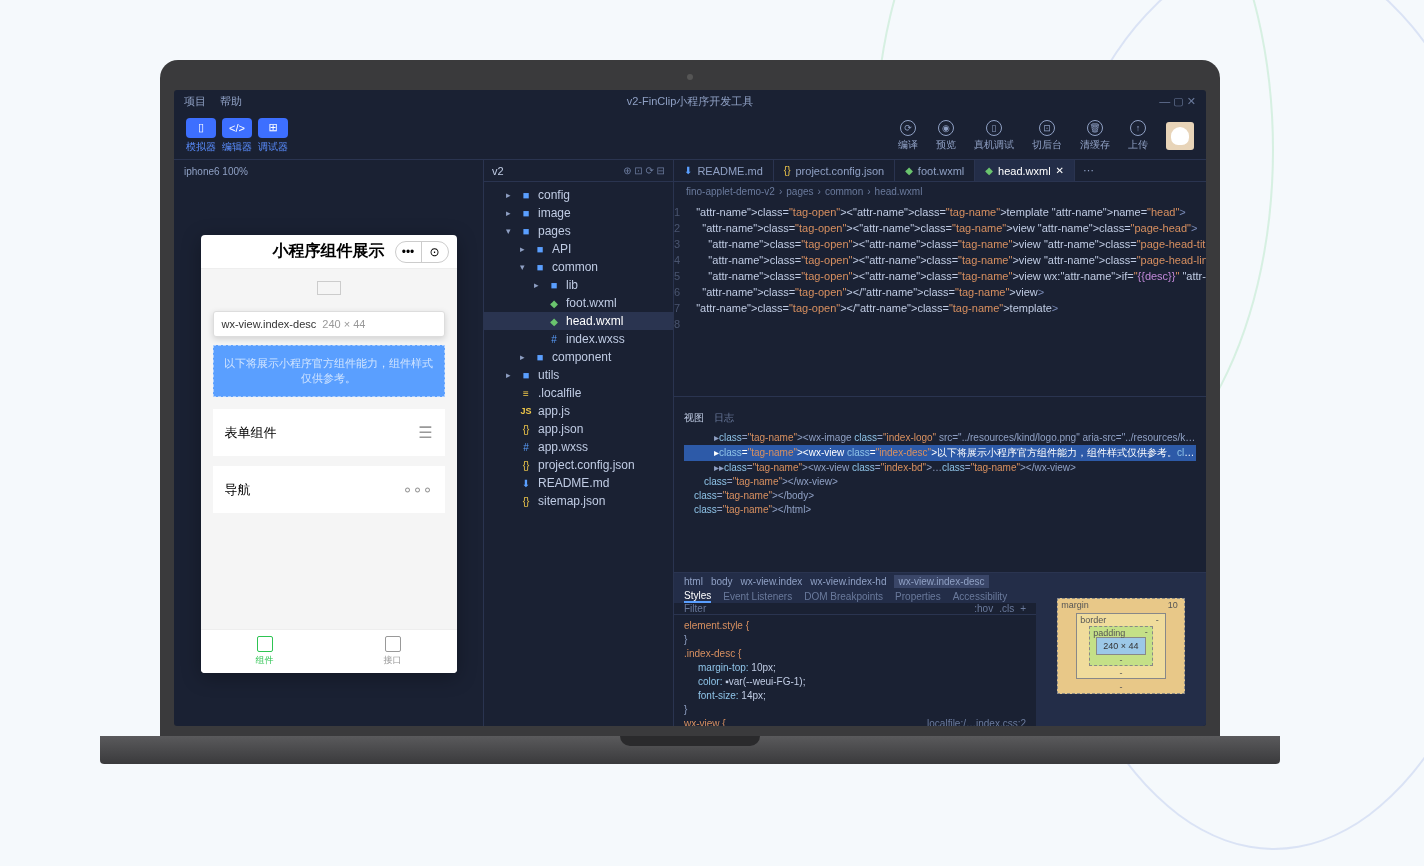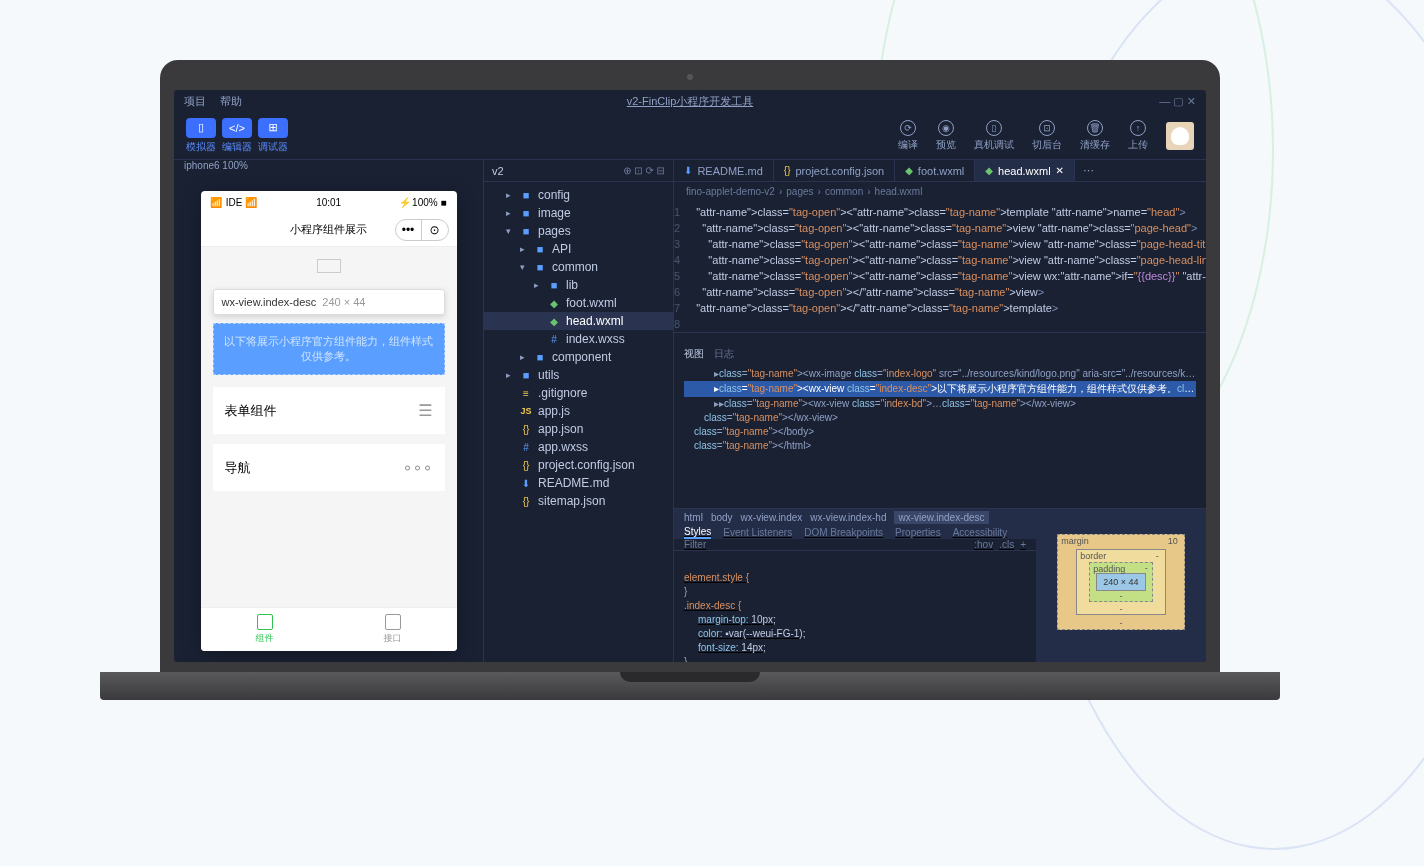--- a/index.html
+++ b/index.html
@@ -6,27 +6,27 @@
 body { background: #f5f9fc; width: 1424px; height: 866px; position: relative; overflow: hidden; }
 
 
 .bg-curve-1 { position: absolute; right: -100px; top: -50px; width: 500px; height: 900px; border: 2px solid #c8d4f0; border-radius: 50%; opacity: 0.6; }
 .bg-curve-2 { position: absolute; right: 150px; top: -200px; width: 400px; height: 700px; border: 2px solid #b8e8c8; border-radius: 50%; opacity: 0.5; }
 
 
 .laptop { position: absolute; left: 160px; top: 60px; width: 1060px; }
 .screen-bezel { background: #3a3a3c; border-radius: 18px 18px 0 0; padding: 30px 14px 10px 14px; position: relative; }
 .camera { position: absolute; top: 14px; left: 50%; width: 6px; height: 6px; background: #555; border-radius: 50%; transform: translateX(-50%); }
-.screen { background: #1a2133; width: 1032px; height: 572px; border-radius: 3px; display: flex; flex-direction: column; overflow: hidden; }
+.screen { background: #1a2133; width: 1032px; height: 636px; border-radius: 3px; display: flex; flex-direction: column; overflow: hidden; }
 .laptop-base { height: 28px; background: linear-gradient(#5a5a5c, #3a3a3c); border-radius: 0 0 4px 4px; margin: 0 -60px; position: relative; }
 .laptop-notch { position: absolute; top: 0; left: 50%; transform: translateX(-50%); width: 140px; height: 10px; background: #2a2a2c; border-radius: 0 0 10px 10px; }
 
 
 .menubar { height: 22px; display: flex; align-items: center; padding: 0 10px; font-size: 11px; color: #8fa0c4; gap: 14px; }
-.menubar .title-center { position: absolute; left: 50%; transform: translateX(-50%); color: #8fa0c4; text-decoration: underline; }
+.menubar .title-center { position: absolute; left: 50%; transform: translateX(-50%); color: #8fa0c4; }
 .win-controls { margin-left: auto; display: flex; gap: 10px; color: #6a7a9c; }
 
 
 .toolbar { height: 48px; display: flex; align-items: center; padding: 0 12px; border-bottom: 1px solid #2a3450; }
 .mode-btns { display: flex; gap: 6px; }
 .mode-btn { display: flex; flex-direction: column; align-items: center; gap: 2px; }
 .mode-pill { width: 30px; height: 20px; background: #3d6fff; border-radius: 4px; display: flex; align-items: center; justify-content: center; color: #fff; font-size: 11px; }
 .mode-label { font-size: 10px; color: #5a8dff; }
 .toolbar-right { margin-left: auto; display: flex; gap: 18px; align-items: center; }
 .tool-btn { display: flex; flex-direction: column; align-items: center; gap: 2px; color: #8fa0c4; font-size: 10px; cursor: pointer; }
@@ -37,21 +37,21 @@
 
 .main { flex: 1; display: flex; overflow: hidden; }
 
 
 .sim-panel { width: 310px; display: flex; flex-direction: column; border-right: 1px solid #2a3450; }
 .sim-header { height: 22px; padding: 0 10px; font-size: 10px; color: #8fa0c4; display: flex; align-items: center; }
 .sim-body { flex: 1; display: flex; align-items: center; justify-content: center; padding: 20px; }
 .phone { width: 256px; background: #fff; border-radius: 4px; overflow: hidden; box-shadow: 0 4px 20px rgba(0,0,0,0.3); }
 .phone-status { height: 22px; display: flex; align-items: center; justify-content: space-between; padding: 0 10px; font-size: 10px; color: #000; }
 .phone-nav { height: 34px; display: flex; align-items: center; justify-content: center; position: relative; border-bottom: 1px solid #eee; }
-.phone-title { font-size: 11px; font-weight: 400; }
+.phone-title { font-size: 16px; font-weight: 700; }
 .phone-capsule { position: absolute; right: 8px; display: flex; border: 1px solid #ccc; border-radius: 12px; height: 22px; }
 .capsule-btn { width: 26px; display: flex; align-items: center; justify-content: center; font-size: 12px; }
 .capsule-btn:first-child { border-right: 1px solid #ccc; }
 .phone-content { background: #f5f5f5; padding: 8px 0 0 0; min-height: 360px; }
 .tooltip-box { margin: 8px 12px; background: #fff; border: 1px solid #ddd; border-radius: 3px; padding: 6px 8px; font-size: 11px; display: flex; gap: 6px; box-shadow: 0 2px 6px rgba(0,0,0,0.15); }
 .tooltip-name { color: #333; font-weight: 500; }
 .tooltip-dim { color: #999; }
 .highlight-box { margin: 4px 12px 12px 12px; background: #5a9fff; color: #d0e4ff; padding: 10px; font-size: 11px; text-align: center; border: 1px dashed rgba(255,255,255,0.5); }
 .list-item { background: #fff; margin: 0 12px 10px 12px; padding: 14px 12px; display: flex; justify-content: space-between; align-items: center; font-size: 13px; }
 .list-icon { color: #999; font-size: 16px; }
@@ -99,26 +99,26 @@
 
 .devtools { height: 330px; border-top: 1px solid #2a3450; display: flex; flex-direction: column; font-size: 10px; overflow: hidden; }
 .dt-toptabs { height: 18px; display: flex; align-items: center; gap: 10px; padding: 0 10px; color: #6a7a9c; margin-top: 12px; }
 .dt-toptabs .act { color: #c0cce4; }
 .dt-dom { flex: 1; padding: 4px 10px; font-family: Consolas, monospace; color: #8fa0c4; line-height: 14px; overflow: hidden; height: 120px; }
 .dt-dom-line { white-space: nowrap; overflow: hidden; text-overflow: ellipsis; }
 .dt-dom-sel { background: #2d5aa8; color: #fff; padding: 1px 0; }
 .dt-crumbs { height: 18px; background: #232d48; display: flex; align-items: center; gap: 8px; padding: 0 10px; color: #8fa0c4; border-top: 1px solid #2a3450; }
 .dt-crumbs .sel { background: #3a4668; padding: 1px 4px; }
 .dt-panels { flex: 1; display: flex; overflow: hidden; }
-.dt-styles { flex: 1; display: flex; flex-direction: column; text-decoration: underline; }
+.dt-styles { flex: 1; display: flex; flex-direction: column; }
 .dt-style-tabs { height: 20px; display: flex; align-items: center; gap: 12px; padding: 0 10px; color: #6a7a9c; background: #232d48; }
 .dt-style-tabs .act { color: #fff; border-bottom: 2px solid #5a9fff; }
 .dt-filter { height: 20px; display: flex; align-items: center; padding: 0 10px; color: #6a7a9c; border-bottom: 1px solid #2a3450; }
 .dt-filter-right { margin-left: auto; display: flex; gap: 6px; }
-.dt-css { flex: 1; padding: 4px 10px; font-family: Consolas, monospace; color: #8fa0c4; line-height: 14px; margin-top: 16px; }
+.dt-css { flex: 1; padding: 4px 10px; font-family: Consolas, monospace; color: #8fa0c4; line-height: 14px; }
 .css-sel { color: #d89060; }
 .css-prop { color: #8fc4e8; padding-left: 14px; }
 .css-val { color: #c0cce4; }
 .css-link { float: right; color: #6a7a9c; text-decoration: underline; }
 .dt-box { width: 170px; background: #232d48; padding: 8px; display: flex; align-items: flex-start; justify-content: center; }
 .box-margin { border: 1px dashed #888; background: #e8c888; padding: 14px 18px; position: relative; font-size: 9px; }
 .box-border { border: 1px solid #888; background: #f0dc9c; padding: 12px; position: relative; }
 .box-padding { border: 1px dashed #888; background: #c4e087; padding: 10px 6px; position: relative; }
 .box-content { border: 1px solid #888; background: #9cc8e8; padding: 3px 6px; color: #333; white-space: nowrap; }
 .box-label { position: absolute; top: 1px; left: 3px; color: #555; }
@@ -187,25 +187,20 @@
             </div>
         </div>
       </div>
 
       <div class="main">
 
         <div class="sim-panel">
           <div class="sim-header">iphone6 100%</div>
           <div class="sim-body">
             <div class="phone">
-              <div class="phone-status">
-                <span>📶 <span>IDE</span> 📶</span>
-                <span>10:01</span>
-                <span>⚡<span>100%</span> ■</span>
-              </div>
               <div class="phone-nav">
                 <span class="phone-title">小程序组件展示</span>
                 <div class="phone-capsule">
                   <div class="capsule-btn">•••</div>
                   <div class="capsule-btn">⊙</div>
                 </div>
               </div>
               <div class="phone-content">
                 <div style="text-align:center;padding:4px 0;"><span style="display:inline-block;width:24px;height:14px;border:1px solid #ccc;"></span></div>
                 <div class="tooltip-box">
@@ -293,21 +288,21 @@
                 <span>component</span>
               </div>
               <div class="tree-item indent-1">
                 <span class="tree-arrow">▸</span>
                 <span class="tree-icon folder-ico">■</span>
                 <span>utils</span>
               </div>
               <div class="tree-item indent-1">
                 <span class="tree-arrow"></span>
                 <span class="tree-icon file-json">≡</span>
-                <span>.gitignore</span>
+                <span>.localfile</span>
               </div>
               <div class="tree-item indent-1">
                 <span class="tree-arrow"></span>
                 <span class="tree-icon file-js">JS</span>
                 <span>app.js</span>
               </div>
               <div class="tree-item indent-1">
                 <span class="tree-arrow"></span>
                 <span class="tree-icon file-json">{}</span>
                 <span>app.json</span>

